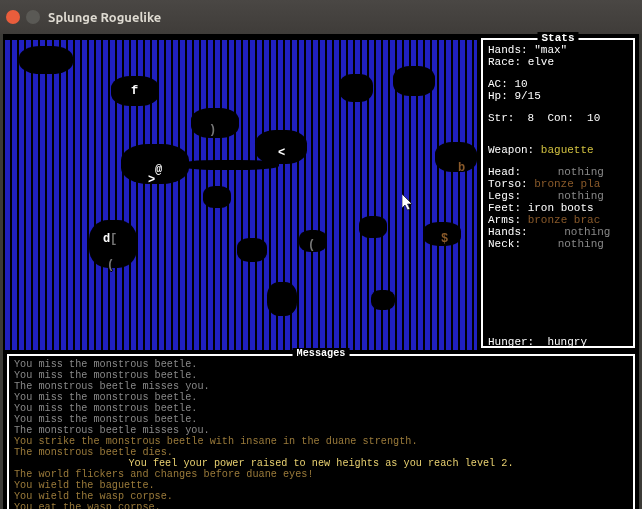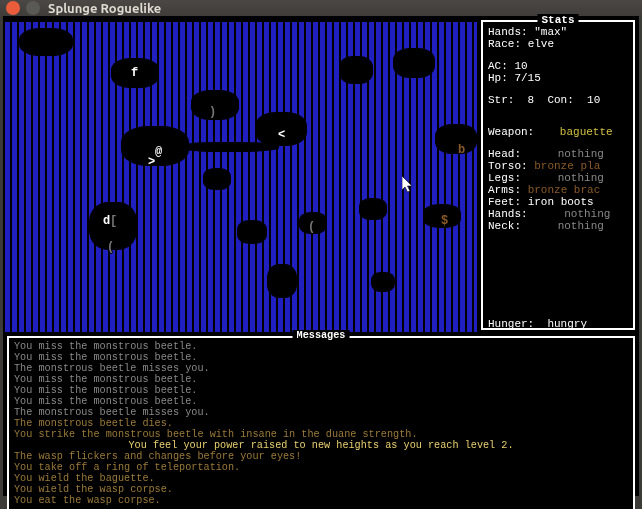--- a/index.html
+++ b/index.html
@@ -6,21 +6,21 @@
   body {
     width: 642px;
     height: 509px;
     background: #3c3b37;
     font-family: "Courier New", monospace;
     font-size: 11px;
     color: #fff;
     overflow: hidden;
   }
   .titlebar {
-    height: 16px;
+    height: 34px;
     background: linear-gradient(to bottom, #4a4744, #3f3c39);
     display: flex;
     align-items: center;
     padding: 0 6px;
     gap: 8px;
   }
   .window-controls { display: flex; gap: 6px; }
   .win-btn {
     width: 14px; height: 14px; border-radius: 50%;
     display: inline-block;
@@ -88,21 +88,21 @@
     margin: 2px 4px 4px 4px;
     padding: 3px 5px;
     background: #000;
     position: relative;
     line-height: 11px;
     font-size: 10.2px;
   }
   .stat-row { white-space: nowrap; }
   .key { color: #fff; }
   .val-grey { color: #888; padding-left: 30px; }
-  .val-yellow { color: #d0c040; margin-left: 19px; }
+  .val-yellow { color: #d0c040; }
   .val-brown { color: #8a5a2a; font-family: Liberation Mono, monospace; }
   .sep { height: 10px; }
   .msg-grey { color: #888; }
   .msg-brown { color: #9a7a3a; }
   .msg-bright { color: #e8d070; text-align: center; }
   .cursor-arrow {
     position: absolute;
     width: 12px; height: 18px;
     pointer-events: none;
   }
@@ -155,55 +155,54 @@
       <path d="M0 0 L0 14 L3 11 L5.5 16 L8 15 L5.5 10 L10 10 Z" fill="#fff" stroke="#000" stroke-width="0.6"></path>
     </svg>
   </div>
 
   <div class="stats">
     <span class="panel-label">Stats</span>
     <div class="stat-row"><span class="key">Hands:</span> <span class="key">"max"</span></div>
     <div class="stat-row"><span class="key">Race:</span> <span class="key">elve</span></div>
     <div class="sep"></div>
     <div class="stat-row"><span class="key">AC:</span> <span class="key">10</span></div>
-    <div class="stat-row"><span class="key">Hp:</span> <span class="key">7/15</span></div>
+    <div class="stat-row"><span class="key">Hp:</span> <span class="key">9/15</span></div>
     <div class="sep"></div>
     <div class="stat-row"><span class="key">Str:</span>&nbsp;&nbsp;<span class="key">8</span>&nbsp;&nbsp;<span class="key">Con:</span>&nbsp;&nbsp;<span class="key">10</span></div>
     <div class="sep"></div>
       <div class="sep"></div>
     <div class="stat-row"><span class="key">Weapon:</span> <span class="val-yellow">baguette</span></div>
     <div class="sep"></div>
     <div class="stat-row"><span class="key">Head:</span> <span class="val-grey">nothing</span></div>
     <div class="stat-row"><span class="key">Torso:</span> <span class="val-brown">bronze pla</span></div>
     <div class="stat-row"><span class="key">Legs:</span> <span class="val-grey">nothing</span></div>
+    <div class="stat-row"><span class="key">Feet:</span> <span class="key">iron boots</span></div>
     <div class="stat-row"><span class="key">Arms:</span> <span class="val-brown">bronze brac</span></div>
-    <div class="stat-row"><span class="key">Feet:</span> <span class="key">iron boots</span></div>
     <div class="stat-row"><span class="key">Hands:</span> <span class="val-grey">nothing</span></div>
     <div class="stat-row"><span class="key">Neck:</span> <span class="val-grey">nothing</span></div>
     <div style="height:86px"></div>
     <div class="stat-row"><span class="key">Hunger:</span>&nbsp;&nbsp;<span class="key">hungry</span></div>
     <div class="sep"></div>
     <div class="stat-row"><span class="key">Xp Level:</span>&nbsp;&nbsp;<span class="key">2</span></div>
     <div class="stat-row"><span class="key">Dungeon Level:</span>&nbsp;&nbsp;<span class="key">22</span></div>
   </div>
 
   <div class="messages">
     <span class="panel-label">Messages</span>
     <div id="msg-list">
         <div class="msg-grey">You miss the monstrous beetle.</div>
         <div class="msg-grey">You miss the monstrous beetle.</div>
         <div class="msg-grey">The monstrous beetle misses you.</div>
         <div class="msg-grey">You miss the monstrous beetle.</div>
         <div class="msg-grey">You miss the monstrous beetle.</div>
         <div class="msg-grey">You miss the monstrous beetle.</div>
         <div class="msg-grey">The monstrous beetle misses you.</div>
+        <div class="msg-brown">You strike the monstrous beetle with insane in the duane strength.</div>
         <div class="msg-brown">The monstrous beetle dies.</div>
-        <div class="msg-brown">You strike the monstrous beetle with insane in the duane strength.</div>
         <div class="msg-bright">You feel your power raised to new heights as you reach level 2.</div>
-        <div class="msg-brown">The wasp flickers and changes before your eyes!</div>
-        <div class="msg-brown">You take off a ring of teleportation.</div>
+        <div class="msg-brown">The world flickers and changes before duane eyes!</div>
         <div class="msg-brown">You wield the baguette.</div>
         <div class="msg-brown">You wield the wasp corpse.</div>
         <div class="msg-brown">You eat the wasp corpse.</div>
       </div>
   </div>
 
 </div>
 
 </body></html>

